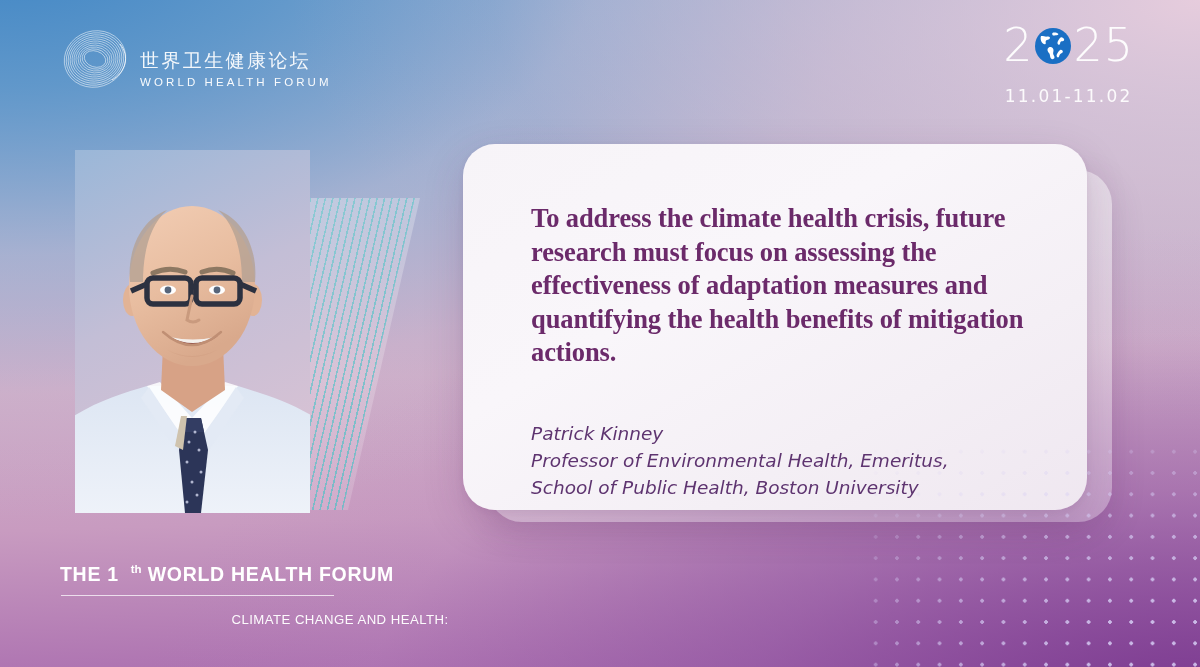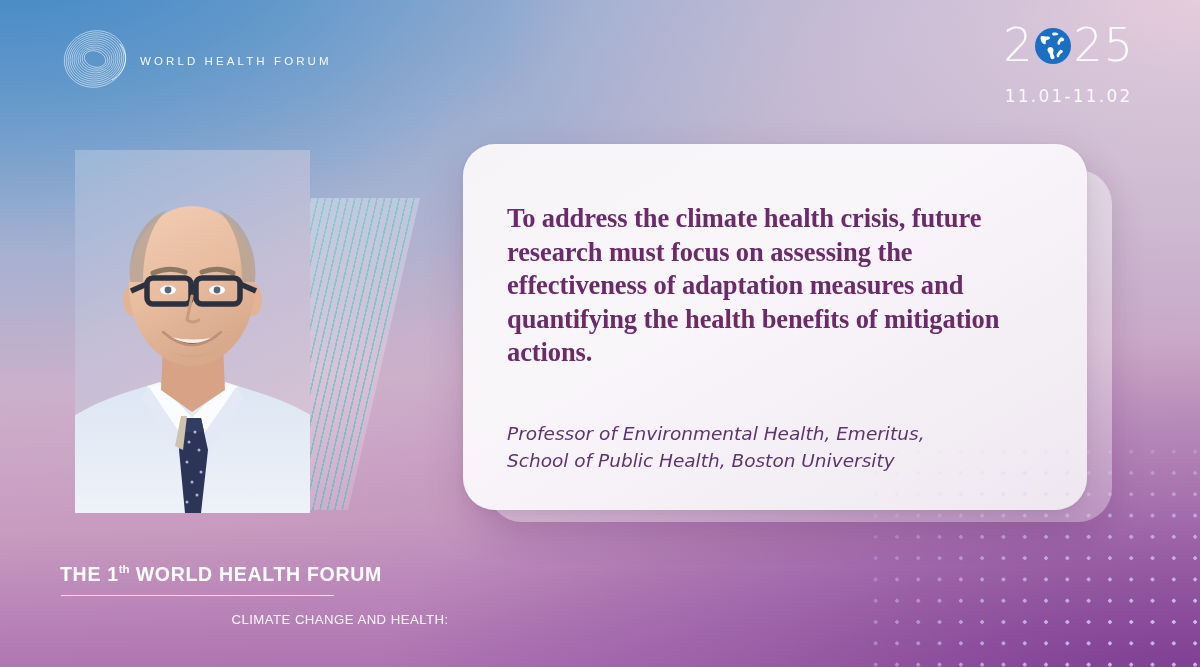--- a/index.html
+++ b/index.html
@@ -87,21 +87,21 @@
     position:absolute;left:488px;top:170px;width:624px;height:352px;
     border-radius:34px;
     background:linear-gradient(160deg, rgba(255,255,255,0.52), rgba(255,255,255,0.30));
     box-shadow:0 10px 34px rgba(92,40,100,0.16);
   }
   #quote-card{
     position:absolute;left:463px;top:144px;width:624px;height:366px;
     border-radius:32px;
     background:linear-gradient(150deg,#f7f4f8 0%, #f9f6fa 38%, #f4eff5 70%, #efe7f0 100%);
     box-shadow:0 14px 40px rgba(86,38,96,0.18), 0 2px 6px rgba(86,38,96,0.06);
-    padding:58px 52px 0 44px;
+    padding:58px 52px 0 68px;
   }
   #quote-text{
     font-family:"Liberation Serif", serif;
     font-size:26.5px;line-height:33.5px;
     color:#6b2a6a;font-weight:700;
     letter-spacing:-0.1px;
     margin:0;
   }
   #attribution{
     margin-top:50px;
@@ -111,21 +111,21 @@
     font-family:"DejaVu Sans", sans-serif;
   }
   #attribution div{white-space:nowrap;}
 
   
   #footer{position:absolute;left:60px;bottom:38px;width:560px;color:#fff;}
   #footer-title{
     font-size:19.5px;font-weight:700;letter-spacing:0.7px;
     line-height:24px;white-space:nowrap;
   }
-  #footer-title sup{font-size:11.5px;font-weight:700;vertical-align:super;letter-spacing:0;}
+  #footer-title sup{font-size:11.5px;font-weight:700;vertical-align:super;letter-spacing:0;margin-left:12px;}
   #footer-rule{
     margin:10px 0 14px 1px;width:273px;height:1px;
     background:rgba(255,255,255,0.72);
   }
   .footer-sub{
     font-size:13.2px;letter-spacing:0.45px;line-height:19px;
     color:rgba(255,255,255,0.96);white-space:nowrap;text-align:center;
   }
 </style>
 </head>
@@ -148,20 +148,21 @@
           <ellipse cx="39" cy="35" rx="15" ry="12" transform="rotate(7 39 35)"></ellipse>
           <ellipse cx="39" cy="35" rx="13" ry="10" transform="rotate(12 39 35)"></ellipse>
           <ellipse cx="39" cy="35" rx="11" ry="8" transform="rotate(18 39 35)"></ellipse>
         </g>
         <g stroke="#ffffff" stroke-opacity="0.85" stroke-width="0.9" fill="none">
           <path d="M64 20 C74 32, 70 48, 56 56"></path>
         </g>
       </svg>
     </div>
     <div id="logo-text">
+      <div class="logo-cn">世界卫生健康论坛</div>
       <div class="logo-en">WORLD HEALTH FORUM</div>
     </div>
   </div>
 
   <div id="date-block">
     <div id="year-row">
       <span class="year-digit">2</span>
       <span id="globe-icon">
         <svg viewBox="0 0 38 38" width="38" height="38" aria-hidden="true">
           <circle cx="19" cy="19" r="18" fill="#1a6fc4"></circle>
@@ -256,20 +257,21 @@
       <path d="M88 182 q29 26 58 0" stroke="#c08f74" stroke-width="2.4" fill="none" stroke-linecap="round"></path>
 
       <path d="M92 200 q25 14 50 0 q-25 12 -50 0 Z" fill="#cf9b80" opacity="0.5"></path>
     </svg>
   </div>
 
   <div id="card-shadow"></div>
   <div id="quote-card">
     <p id="quote-text">To address the climate health crisis, future research must focus on assessing the effectiveness of adaptation measures and quantifying the health benefits of mitigation actions.</p>
     <div id="attribution">
+      <div>Patrick Kinney</div>
       <div>Professor of Environmental Health, Emeritus,</div>
       <div>School of Public Health, Boston University</div>
     </div>
   </div>
 
   <div id="dot-grid"></div>
 
   <div id="footer">
     <div id="footer-title"><span>THE 1</span><sup>th</sup><span> WORLD HEALTH FORUM</span></div>
     <div id="footer-rule"></div>

